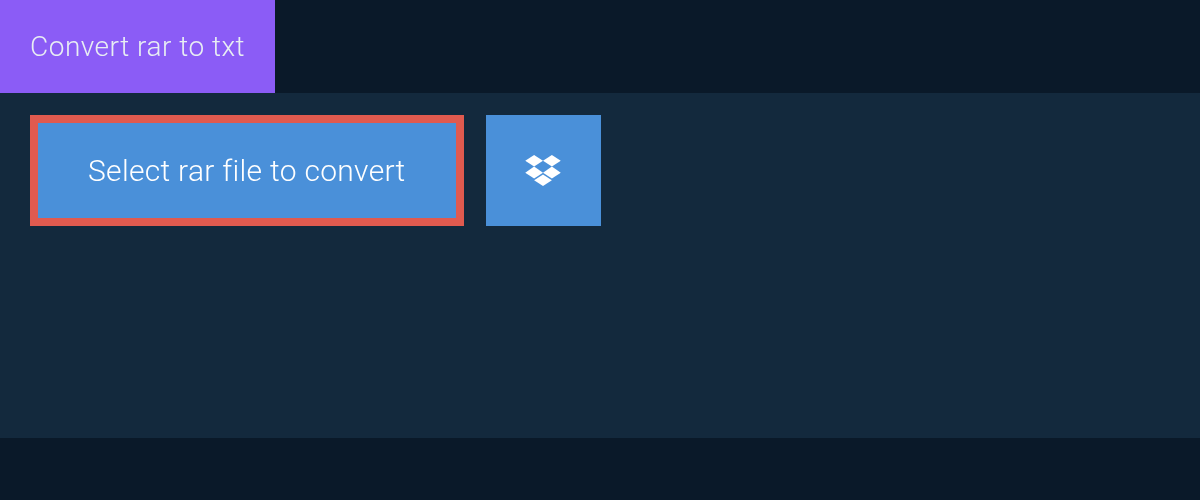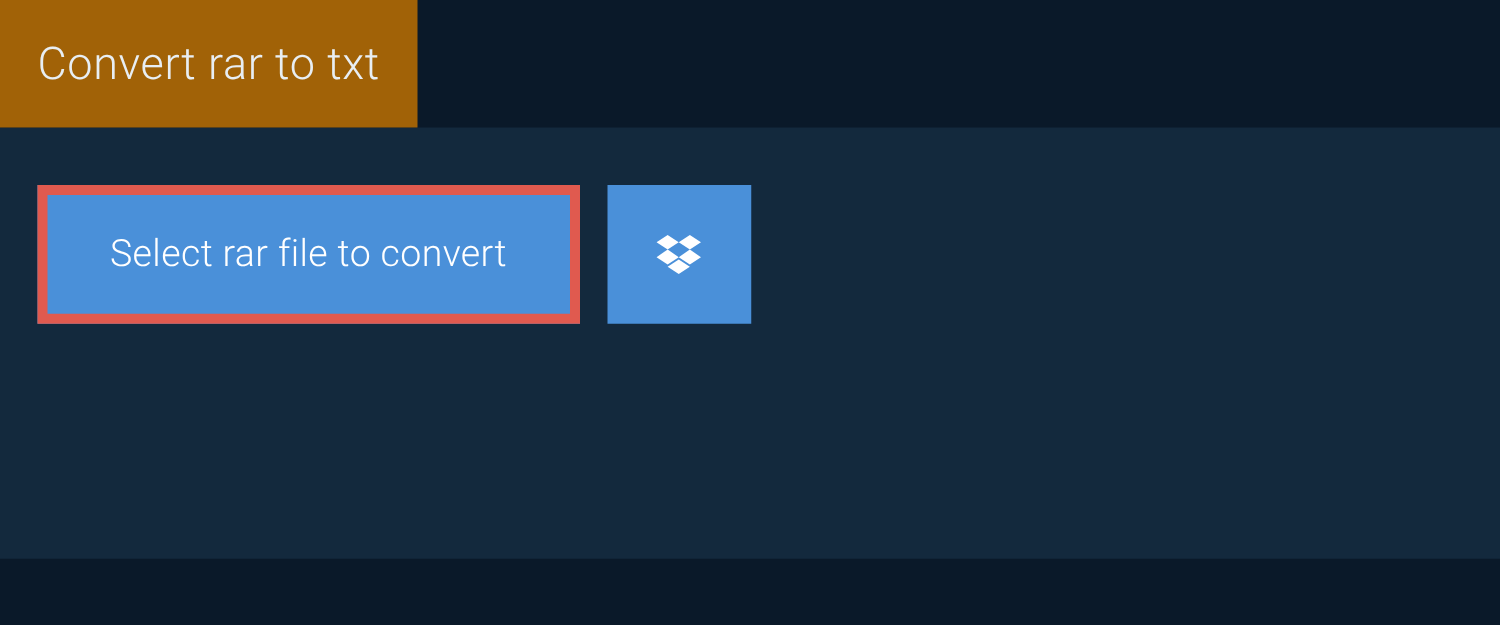--- a/index.html
+++ b/index.html
@@ -15,31 +15,31 @@
       overflow: hidden;
     }
     .panel {
       background: #13293d;
       width: 100%;
       height: 345px;
       margin-top: 0;
     }
     .tab {
       display: inline-block;
-      background: #a16207;
+      background: #8b5cf6;
       color: #e8eef3;
-      font-size: 36px;
+      font-size: 28px;
       font-weight: 300;
       padding: 30px 30px 30px 30px;
       letter-spacing: 0.5px;
     }
     .button-row {
       display: flex;
       gap: 22px;
-      padding: 46px 30px 40px 30px;
+      padding: 22px 30px 40px 30px;
     }
     .select-button {
       background: #4a90d9;
       border: 8px solid #e05a4f;
       color: #ffffff;
       font-size: 30px;
       font-weight: 300;
       padding: 30px 50px;
       cursor: pointer;
       display: flex;

